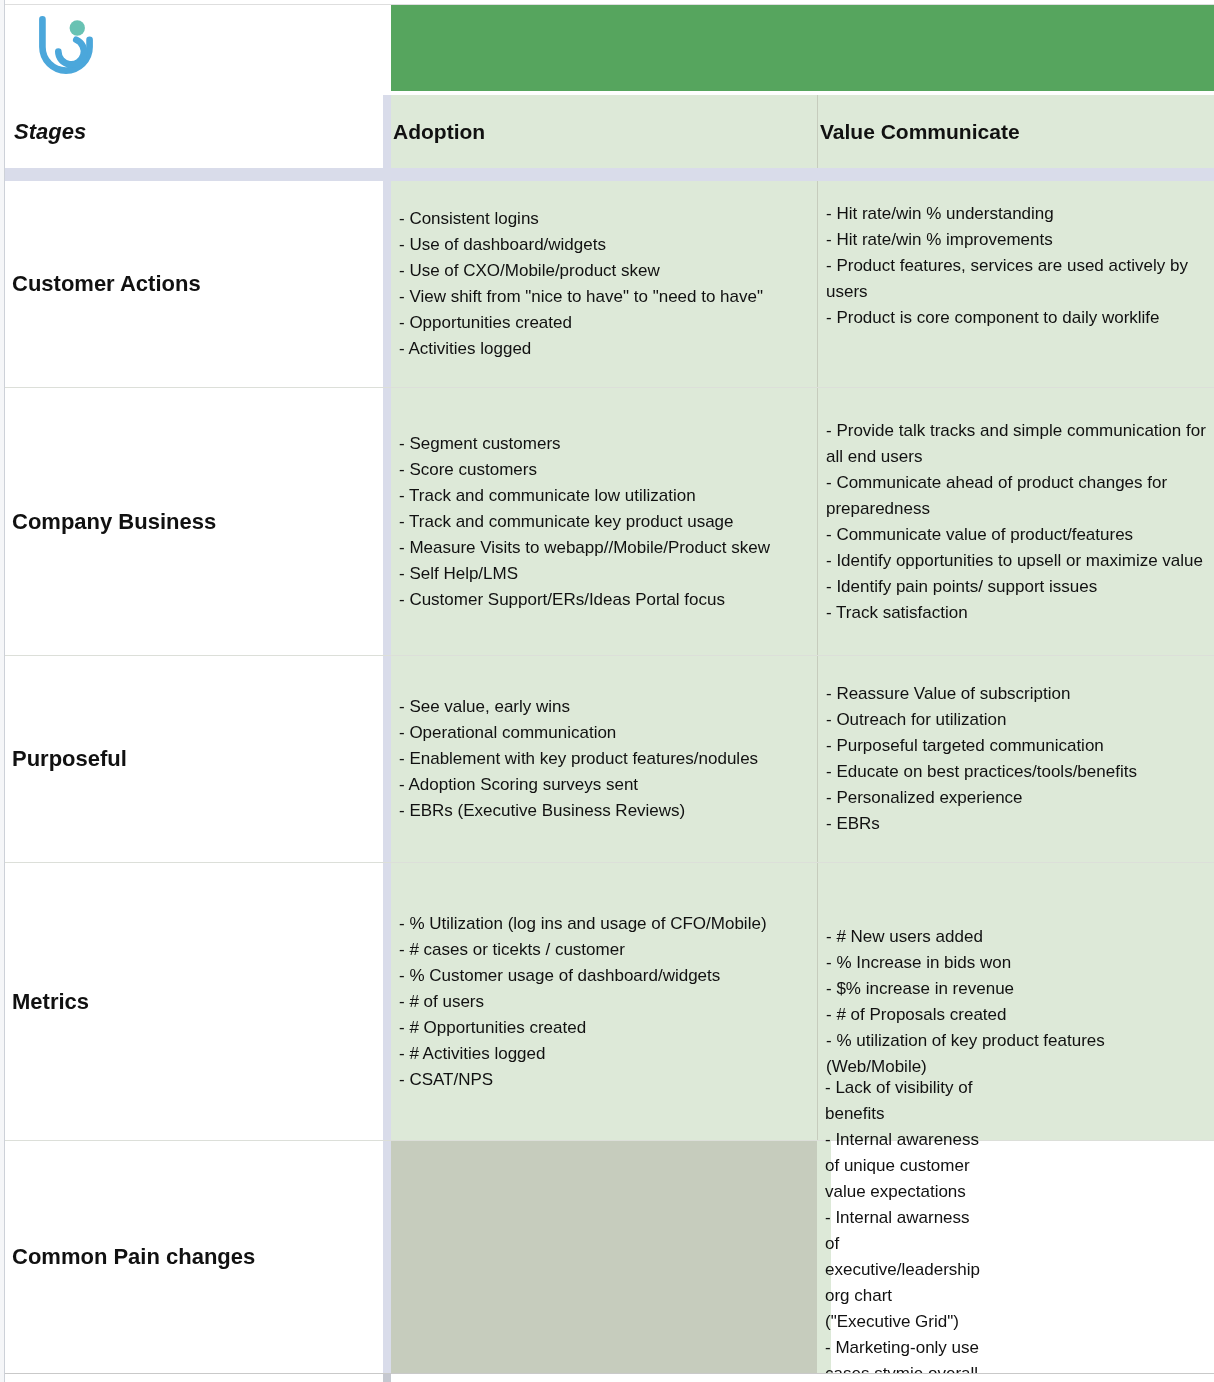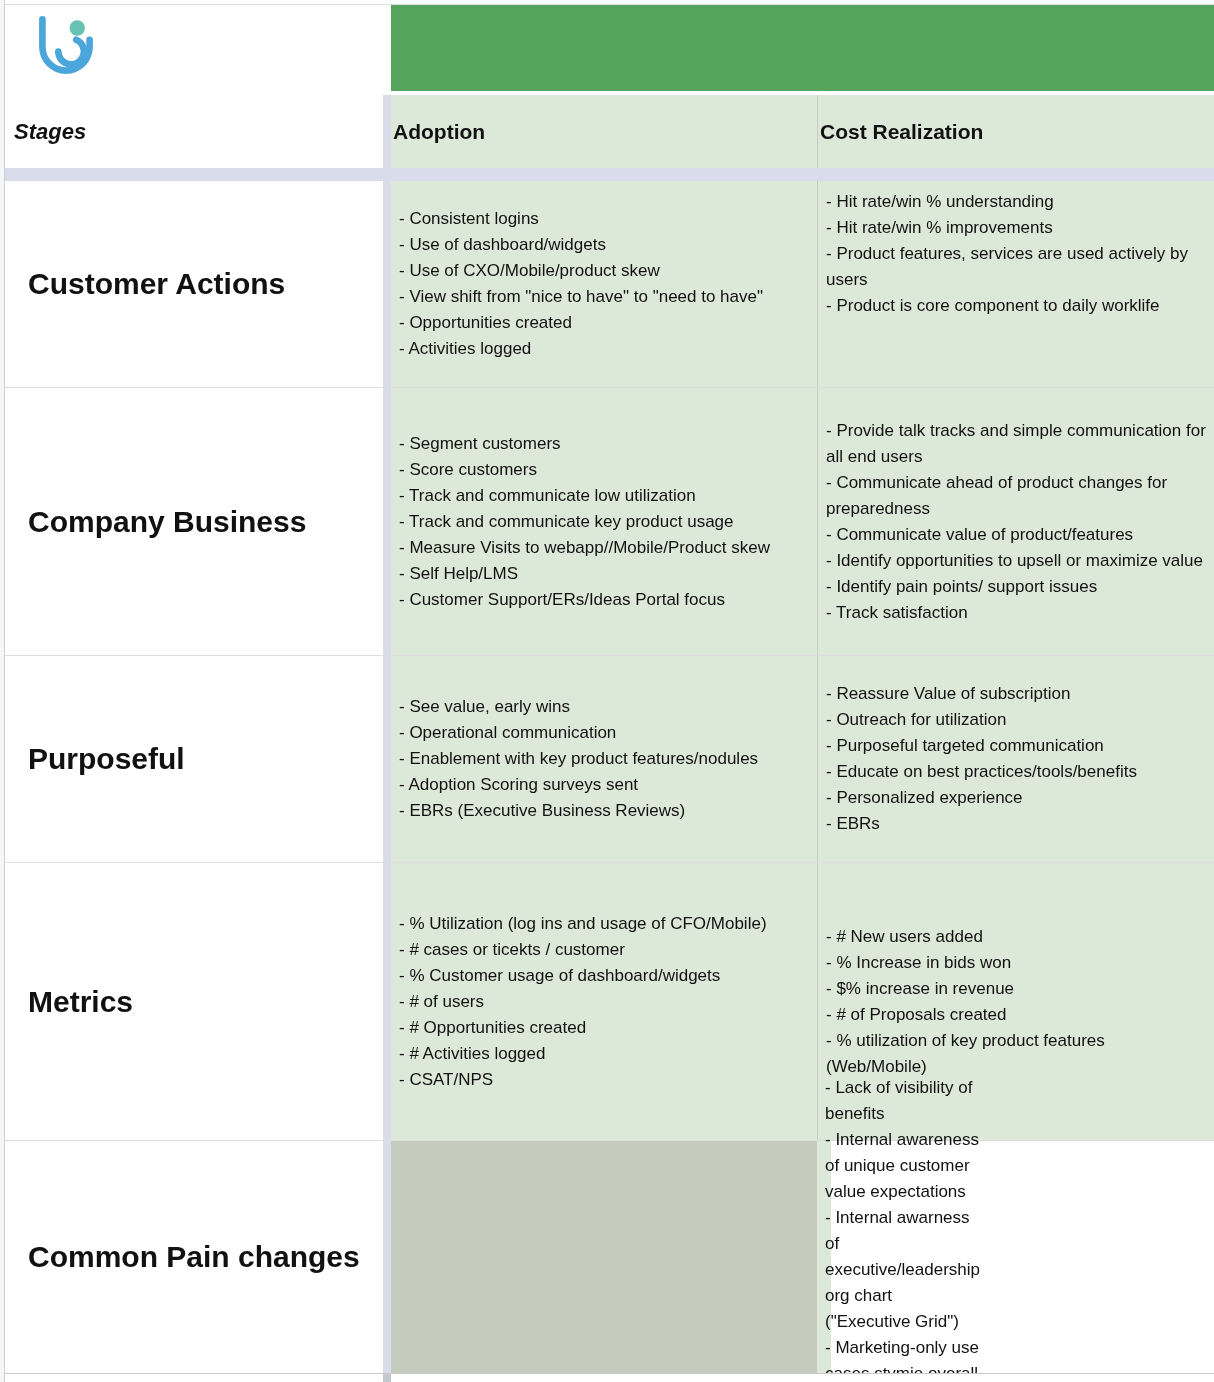--- a/index.html
+++ b/index.html
@@ -46,31 +46,31 @@
     padding-left:2px;
     font-size:21px; font-weight:bold;
   }
   .vline { background:#c6ccbd; }
 
   .divider-h { background:#d9dcea; }
 
   .label-cell {
     background:#ffffff;
     display:flex; align-items:center;
-    padding-left:28px;
-    font-size:30px; font-weight:bold;
+    padding-left:12px;
+    font-size:22px; font-weight:bold;
   }
   .data-cell {
     background:#dde9d8;
     display:flex; align-items:center;
     padding:4px 6px 4px 8px;
     font-size:17px; line-height:26px;
     white-space:pre-line;
   }
-  .data-cell.top { align-items:flex-start; padding-top:8px; }
+  .data-cell.top { align-items:flex-start; padding-top:20px; }
 
   .hairline { background:#dcdfd9; }
 
   .bottom-line { background:#c9c9c9; }
   .bottom-sliver { position:relative; background:#ffffff; }
   .bottom-sliver::before {
     content:""; position:absolute; left:383px; top:0; width:8px; height:8px;
     background:#c5c8d0;
   }
 </style>
@@ -92,21 +92,21 @@
     </div>
   </div>
   <div class="banner"></div>
 
   <div class="gap-row span-all"></div>
 
   <div class="stages-cell">Stages</div>
   <div class="divider-v"></div>
   <div class="head-cell">Adoption</div>
   <div class="vline"></div>
-  <div class="head-cell">Cost Realization</div>
+  <div class="head-cell">Value Communicate</div>
 
   <div class="divider-h span-all"></div>
 
   <div class="label-cell">Customer Actions</div>
   <div class="divider-v"></div>
   <div class="data-cell">- Consistent logins
 - Use of dashboard/widgets
 - Use of CXO/Mobile/product skew
 - View shift from "nice to have" to "need to have"
 - Opportunities created

